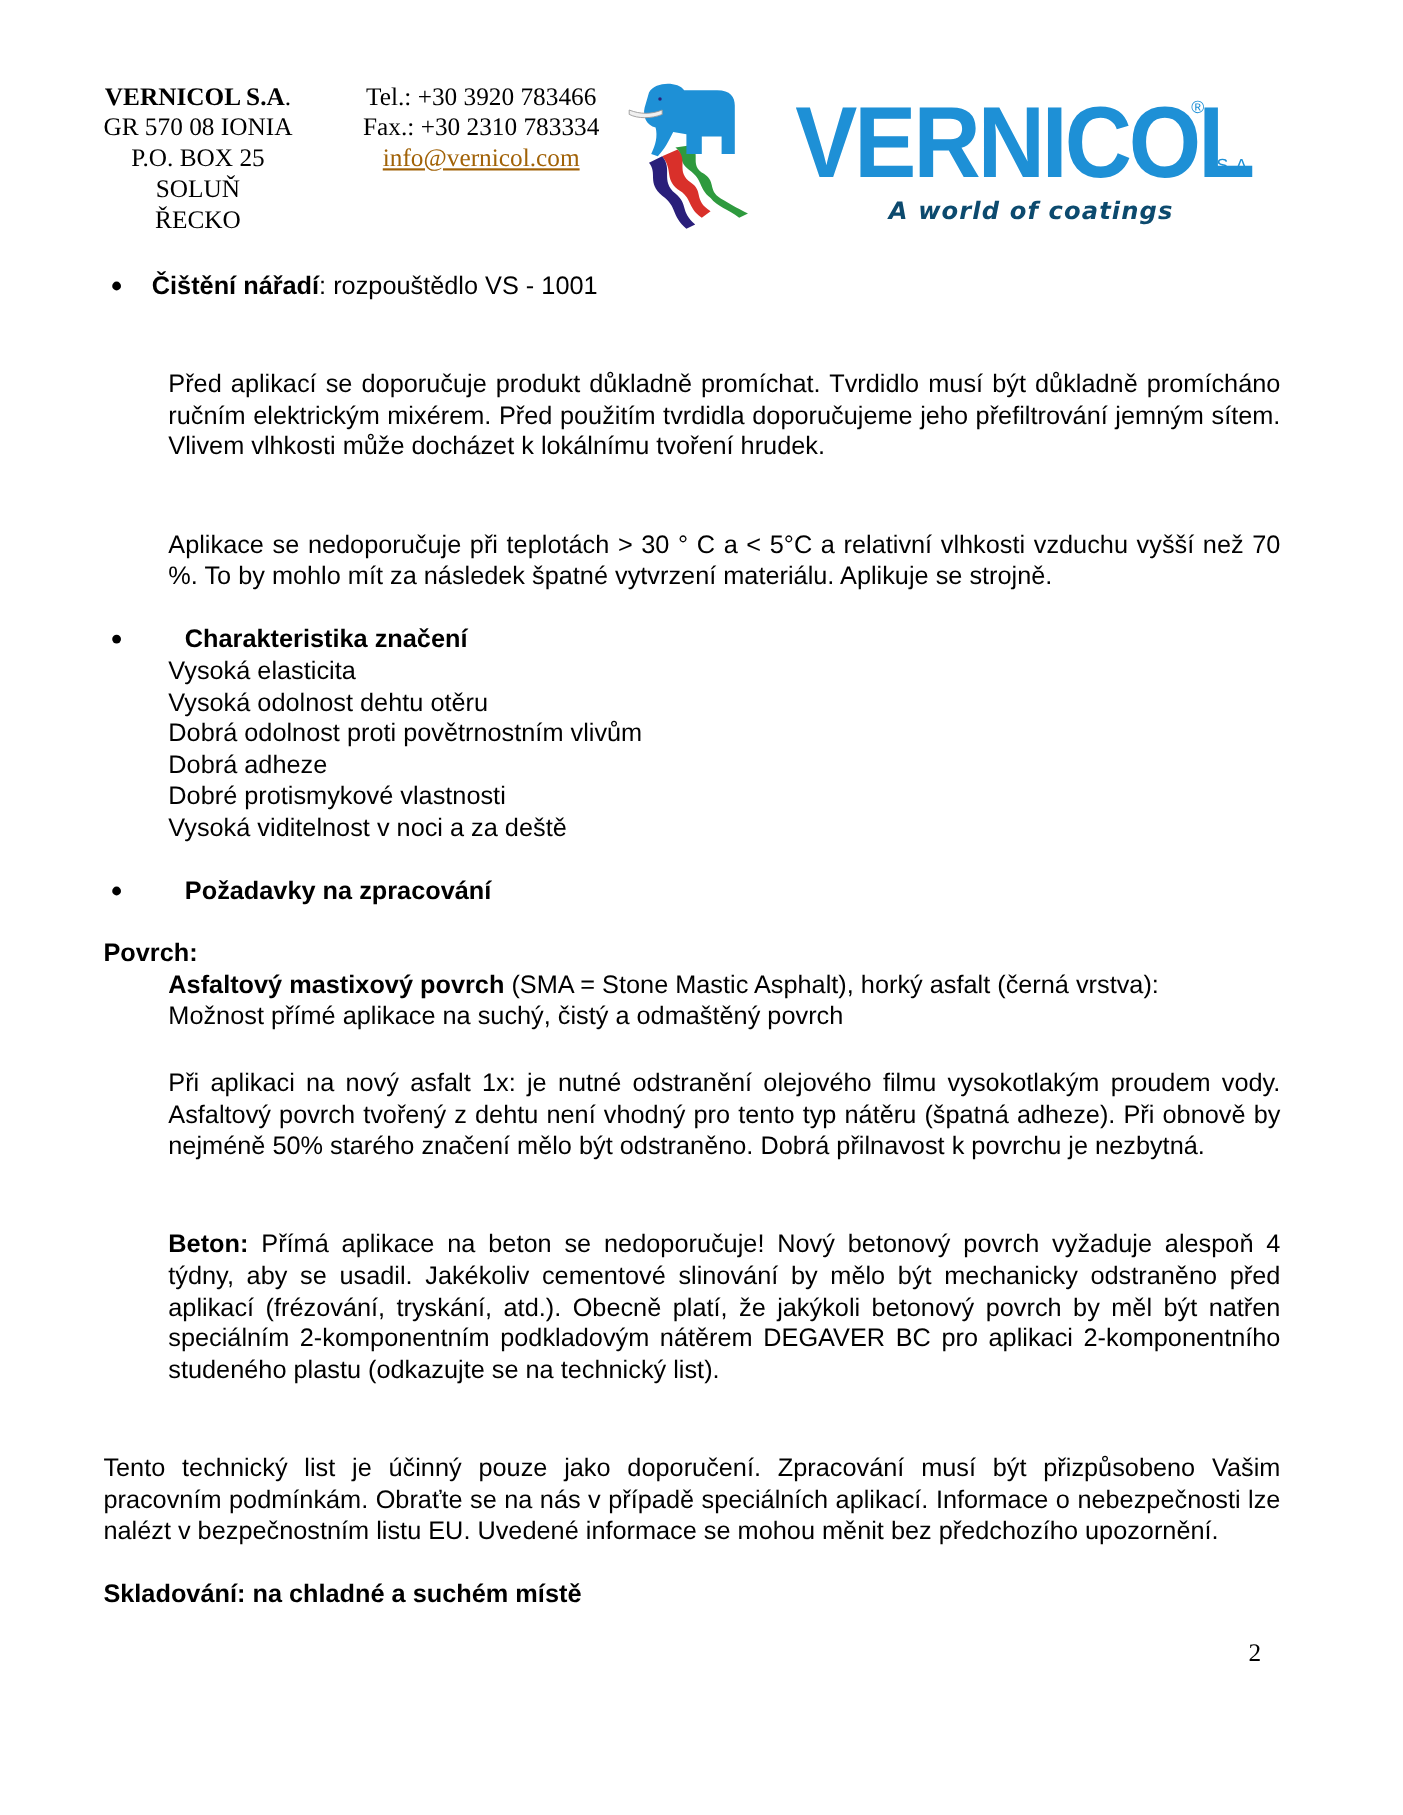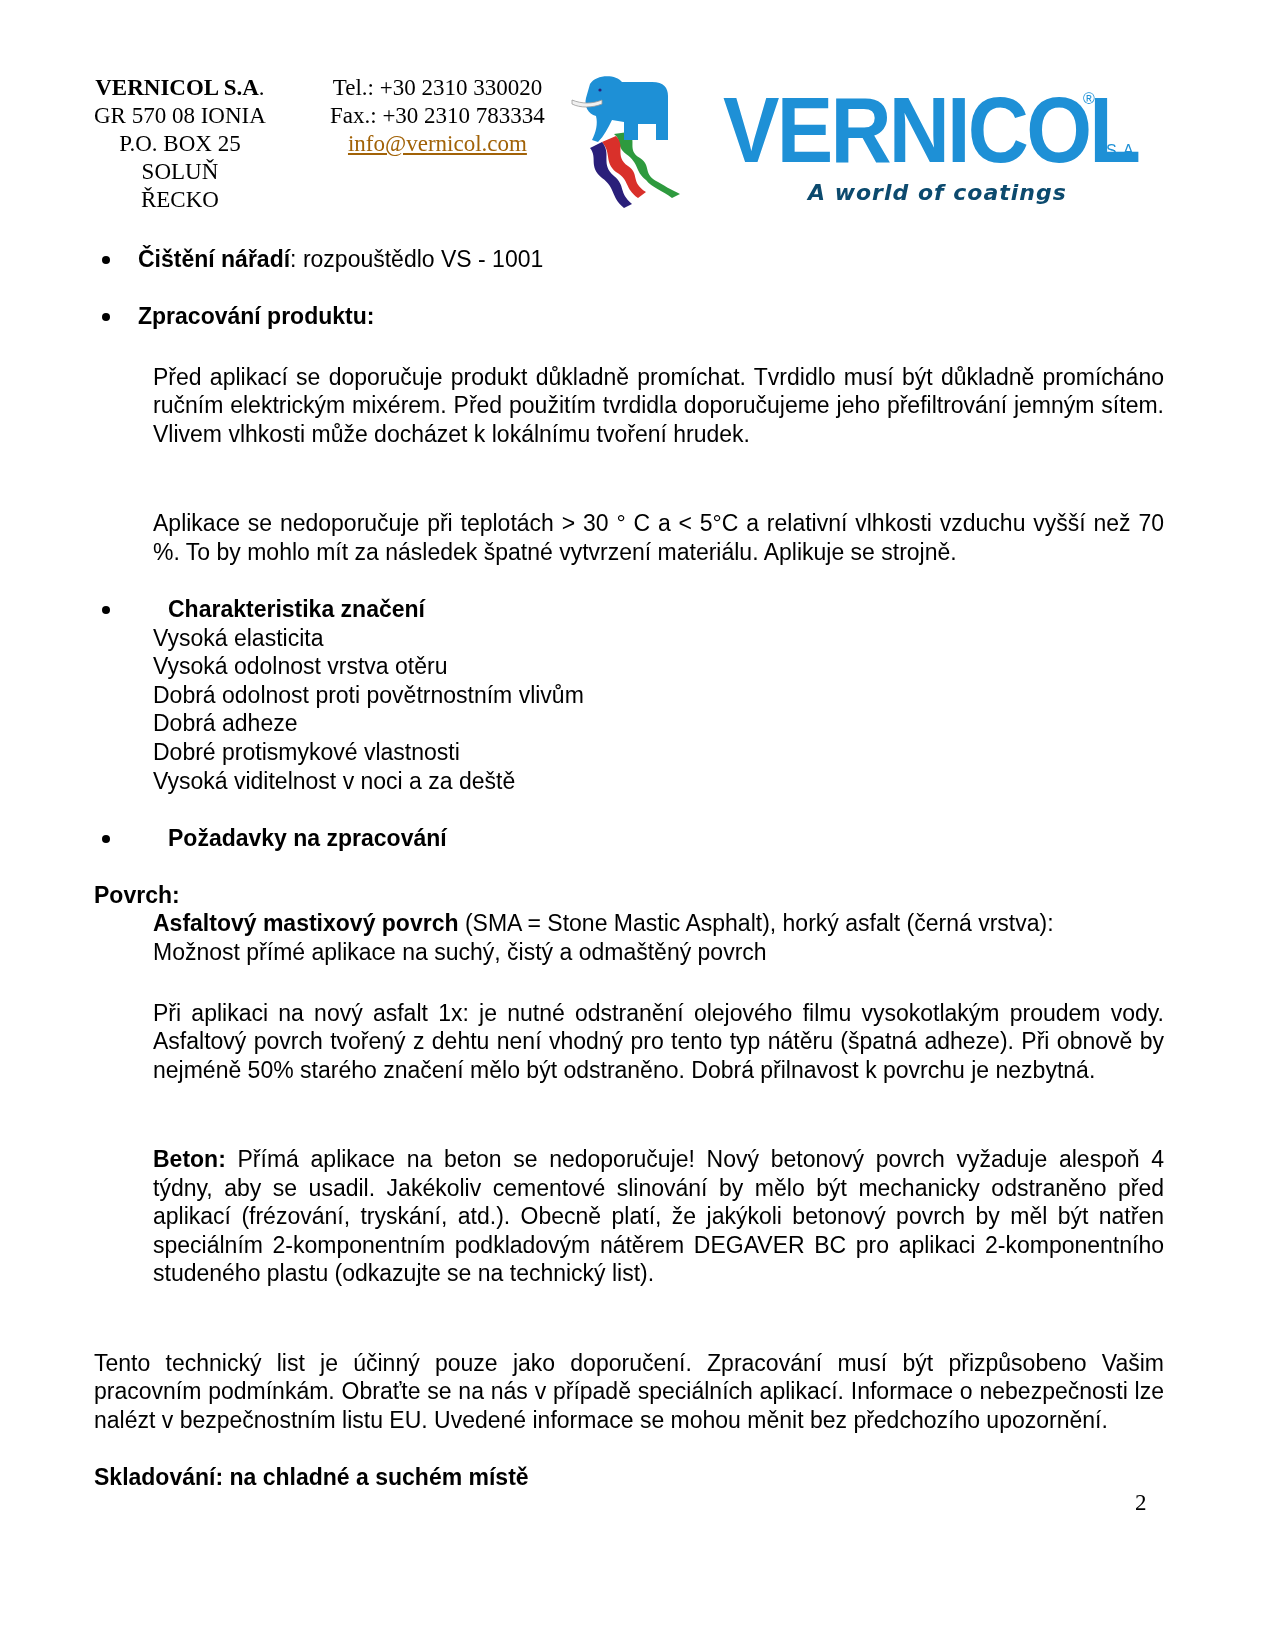--- a/index.html
+++ b/index.html
@@ -36,21 +36,21 @@
 
 <div class="addr serif">
   <div><span class="company">VERNICOL S.A</span><span>.</span></div>
   <div>GR 570 08 IONIA</div>
   <div>P.O. BOX 25</div>
   <div>SOLUŇ</div>
   <div>ŘECKO</div>
 </div>
 
 <div class="contact serif">
-  <div>Tel.:  +30 2310 330020</div>
+  <div>Tel.:  +30 3920 783466</div>
   <div>Fax.: +30 2310 783334</div>
   <div><a>info@vernicol.com</a></div>
 </div>
 
 <div class="logo">
   <svg width="140" height="140" viewBox="0 0 140 140" style="position:absolute;left:-30px;top:0;">
 
     <path d="M60 62 C70 70,58 80,72 88 C84 96,74 104,90 112 C100 118,104 120,112 124 L104 128 C94 120,84 118,78 110 C66 100,72 94,58 84 C48 76,54 70,46 64 Z" fill="#2e9a3e"></path>
     <path d="M48 66 C58 76,46 86,60 96 C72 104,62 112,78 122 L70 128 C56 118,62 110,48 102 C36 92,44 84,34 72 Z" fill="#d9302a"></path>
     <path d="M34 72 C44 84,32 94,46 106 C58 116,50 122,64 134 L56 138 C42 126,48 118,34 108 C20 96,30 88,22 78 Z" fill="#2a1f7a"></path>
@@ -68,37 +68,33 @@
 
 <div class="content">
 
   <div class="bullet-row">
     <span class="dot"></span>
     <span class="b">Čištění nářadí</span><span>: rozpouštědlo VS - 1001</span>
   </div>
 
   <div class="gap"></div>
 
-  <div class="bullet-row">
-    <span class="dot"></span>
-    <span class="b">Zpracování produktu:</span>
-  </div>
   <div class="indent just">Před aplikací se doporučuje produkt důkladně promíchat. Tvrdidlo musí být důkladně promícháno ručním elektrickým mixérem. Před použitím tvrdidla doporučujeme jeho přefiltrování jemným sítem. Vlivem vlhkosti může docházet k lokálnímu tvoření hrudek.</div>
   <div class="gap"></div>
   <div class="indent just">Aplikace se nedoporučuje při teplotách &gt; 30 ° C a &lt; 5°C a relativní vlhkosti vzduchu vyšší než 70 %. To by mohlo mít za následek špatné vytvrzení materiálu. Aplikuje se strojně.</div>
 
   <div class="gap"></div>
 
   <div class="bullet-row wide">
     <span class="dot"></span>
     <span class="b">Charakteristika značení</span>
   </div>
   <div class="indent">
     <div>Vysoká elasticita</div>
-    <div>Vysoká odolnost vrstva otěru</div>
+    <div>Vysoká odolnost dehtu otěru</div>
     <div>Dobrá odolnost proti povětrnostním vlivům</div>
     <div>Dobrá adheze</div>
     <div>Dobré protismykové vlastnosti</div>
     <div>Vysoká viditelnost v noci a za deště</div>
   </div>
 
   <div class="gap"></div>
 
   <div class="bullet-row wide">
     <span class="dot"></span>

